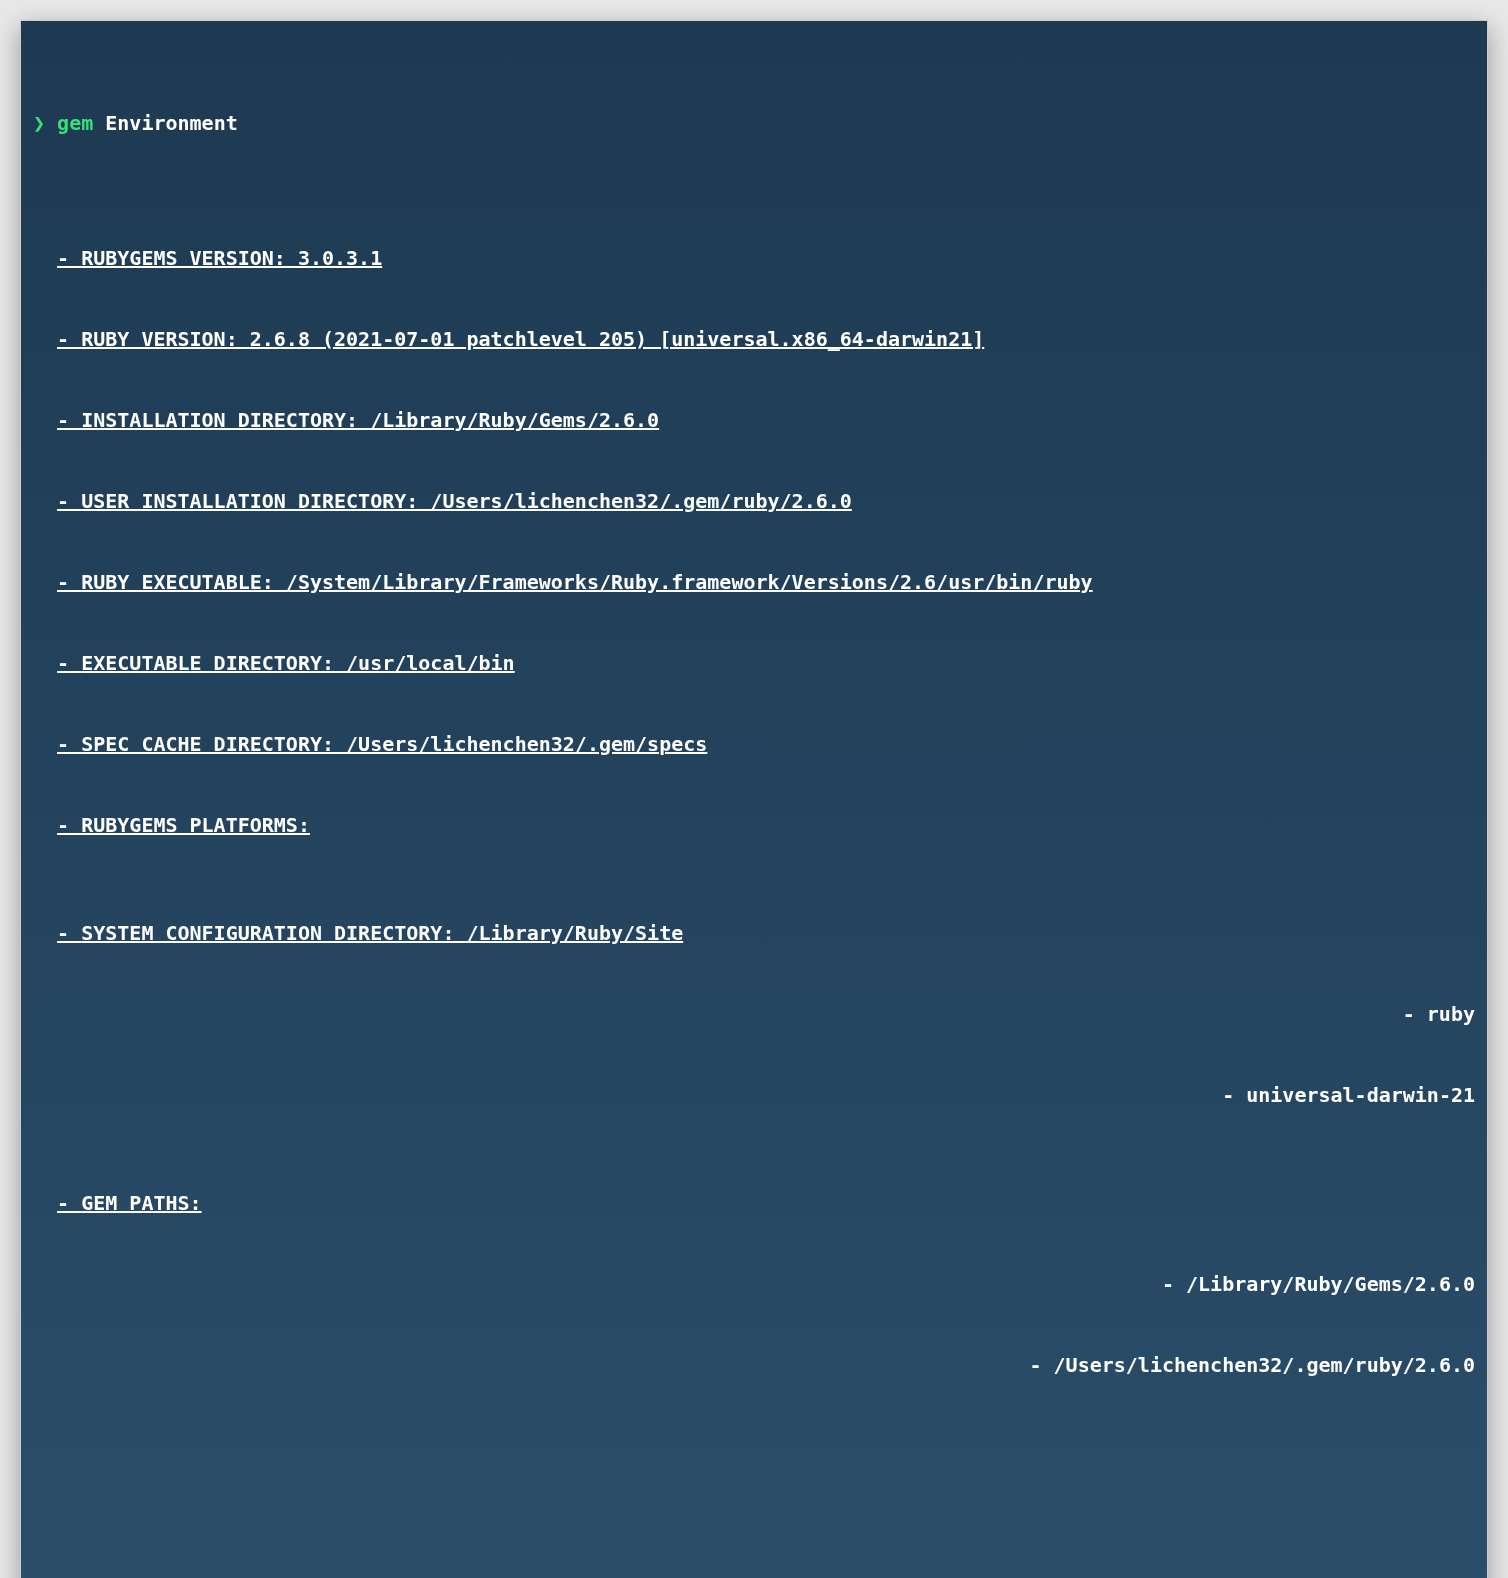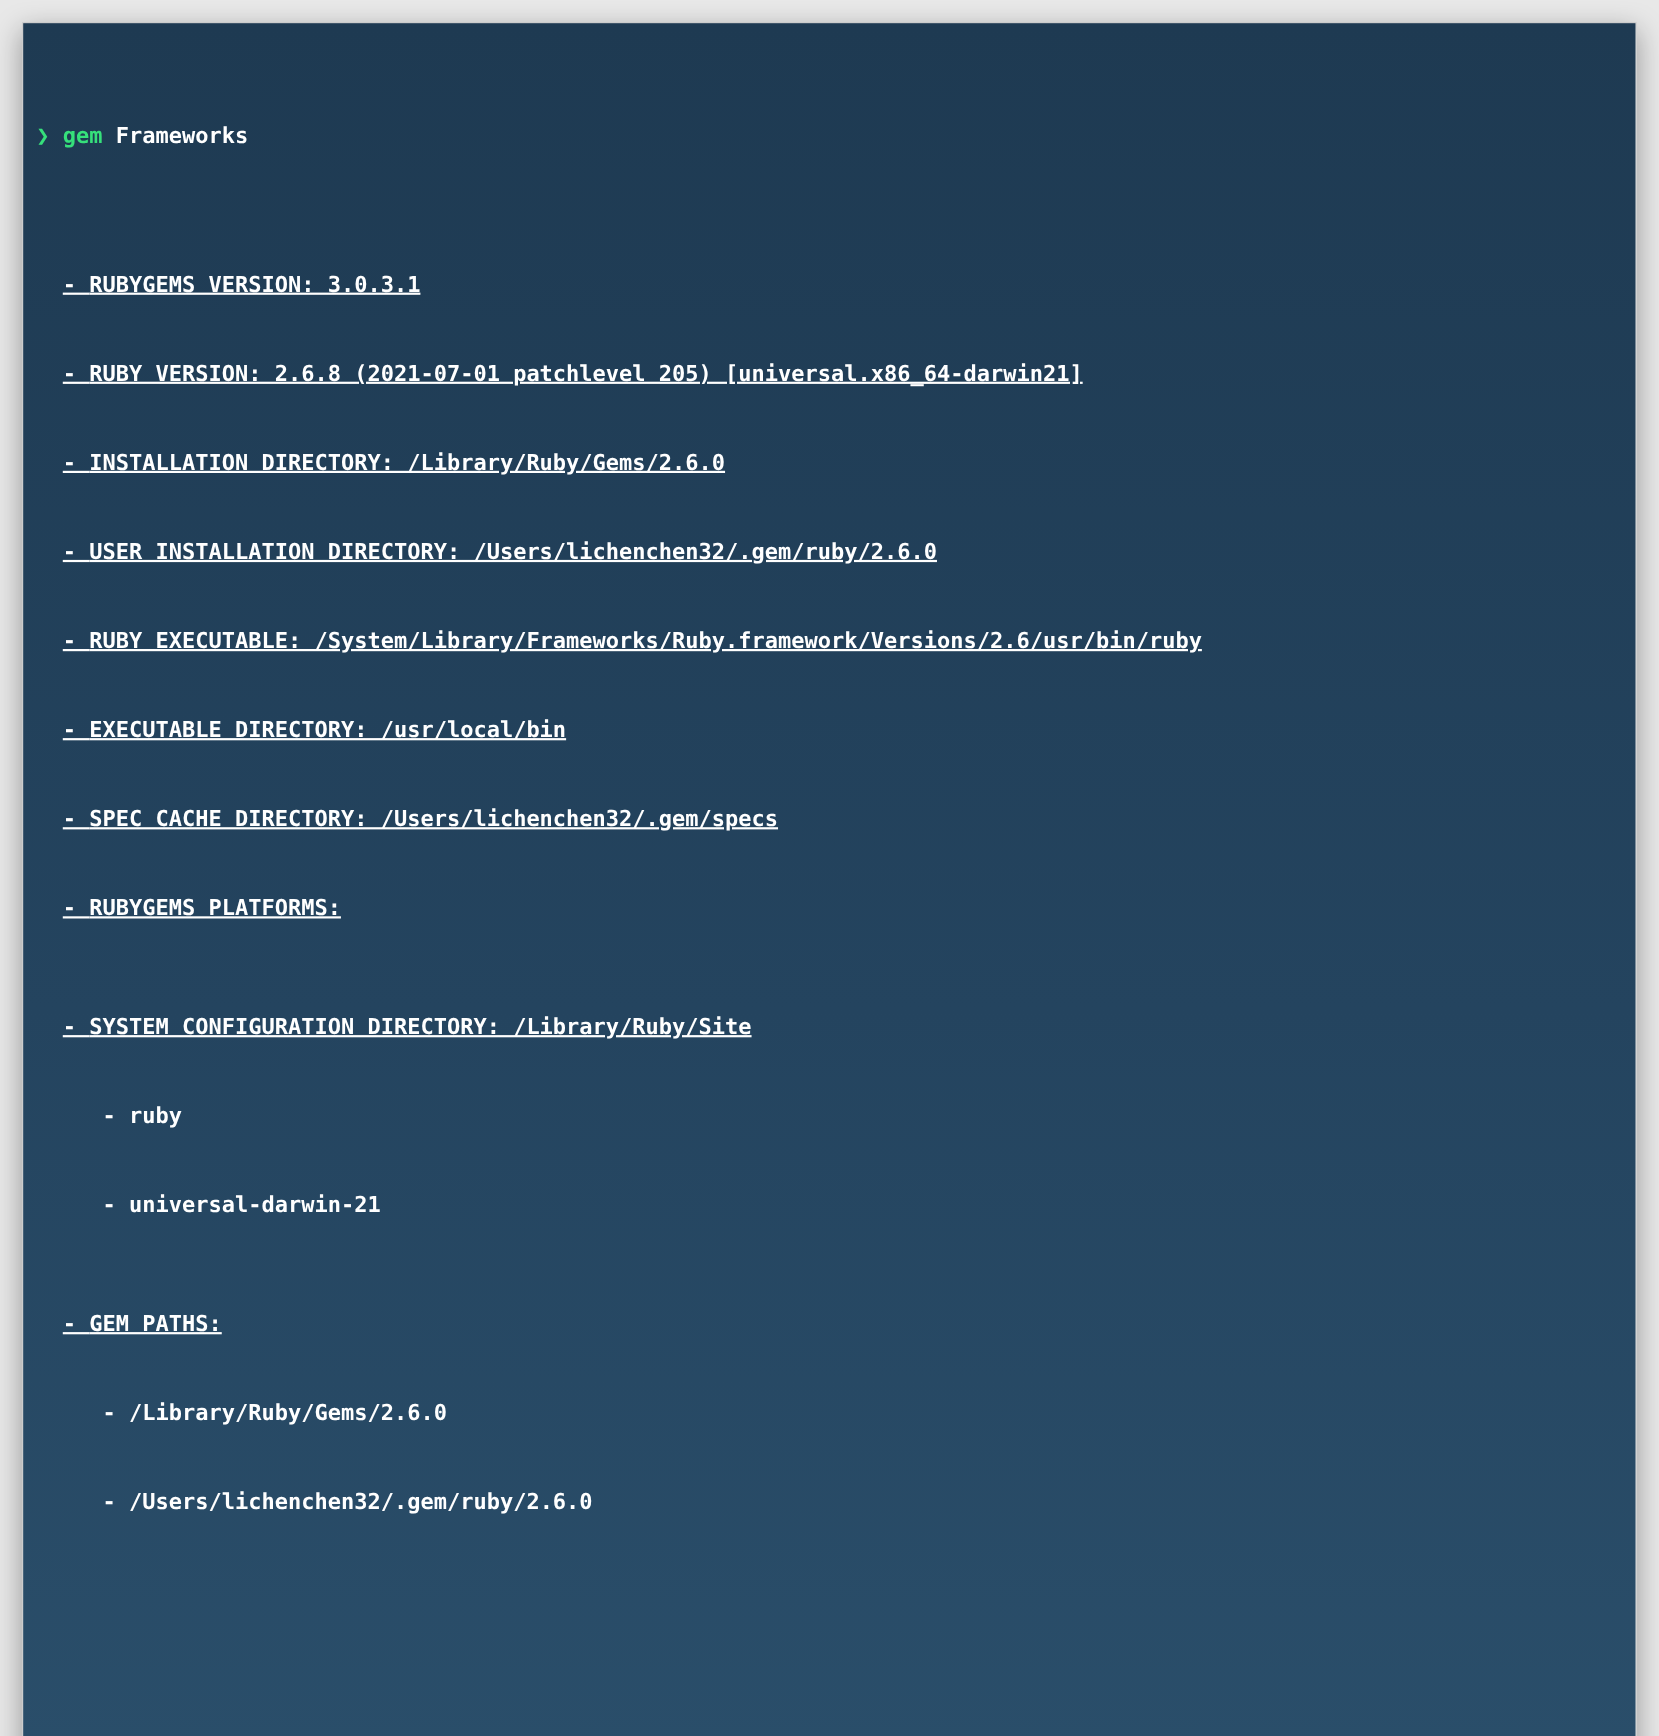--- a/index.html
+++ b/index.html
@@ -27,28 +27,28 @@
     box-sizing: border-box;
     white-space: pre;
     overflow: hidden;
   }
   .prompt-caret { color: #36e07b; }
   .cmd-name    { color: #36e07b; }
   .cmd-arg     { color: #ffffff; }
   .out         { color: #ffffff; }
   .line { display: block; }
   .indent1 { padding-left: 2ch; text-decoration: underline; }
-  .indent2 { padding-left: 5ch; }
+  .indent2 { padding-left: 5ch; text-align: right; }
 </style>
 </head>
 <body>
 
 <div class="terminal">
 
-  <span class="line"><span class="prompt-caret">❯</span> <span class="cmd-name">gem</span> <span class="cmd-arg">Frameworks</span></span>
+  <span class="line"><span class="prompt-caret">❯</span> <span class="cmd-name">gem</span> <span class="cmd-arg">Environment</span></span>
 
 
   <span class="line out indent1">- <span>RUBYGEMS VERSION: 3.0.3.1</span></span>
   <span class="line out indent1">- <span>RUBY VERSION: 2.6.8 (2021-07-01 patchlevel 205) [universal.x86_64-darwin21]</span></span>
   <span class="line out indent1">- <span>INSTALLATION DIRECTORY: /Library/Ruby/Gems/2.6.0</span></span>
   <span class="line out indent1">- <span>USER INSTALLATION DIRECTORY: /Users/lichenchen32/.gem/ruby/2.6.0</span></span>
   <span class="line out indent1">- <span>RUBY EXECUTABLE: /System/Library/Frameworks/Ruby.framework/Versions/2.6/usr/bin/ruby</span></span>
   <span class="line out indent1">- <span>EXECUTABLE DIRECTORY: /usr/local/bin</span></span>
   <span class="line out indent1">- <span>SPEC CACHE DIRECTORY: /Users/lichenchen32/.gem/specs</span></span>
   <span class="line out indent1">- <span>RUBYGEMS PLATFORMS:</span></span>

